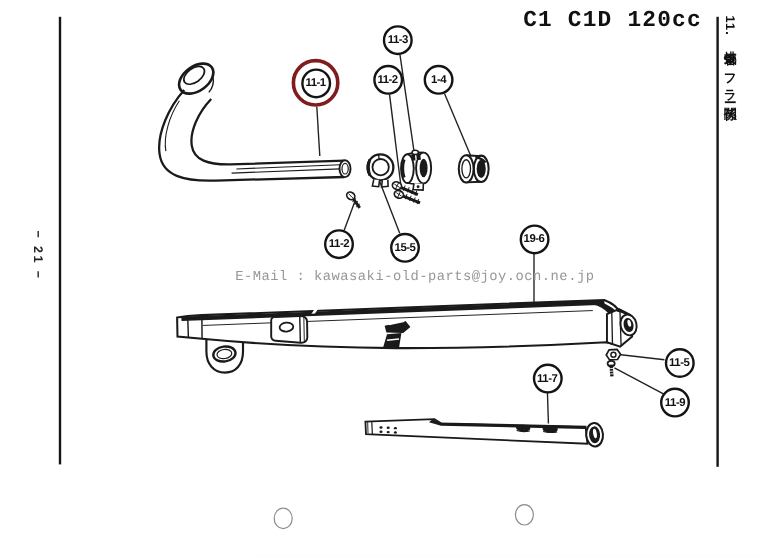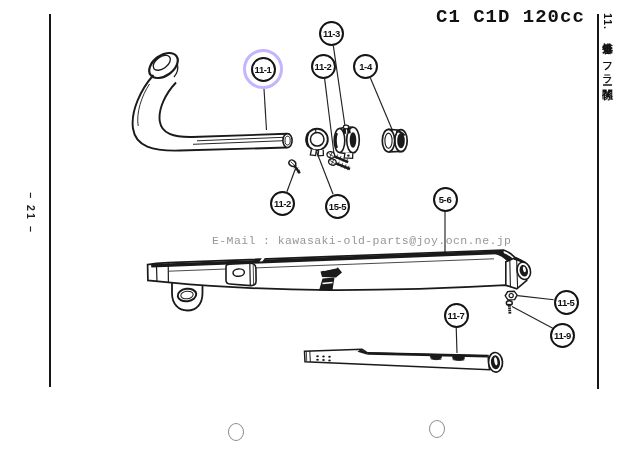--- a/index.html
+++ b/index.html
@@ -20,35 +20,34 @@
     position:absolute;left:25px;top:192px;
     writing-mode:vertical-rl;font:700 10.5px "Liberation Sans",sans-serif;
     letter-spacing:2px;color:#222;
   }
   .sidetab{
     position:absolute;left:601px;top:13px;
     writing-mode:vertical-rl;font:700 10.5px "Liberation Sans",sans-serif;
     letter-spacing:1px;color:#111;white-space:nowrap;
   }
   .watermark{
-    position:absolute;left:212px;top:224px;
+    position:absolute;left:196px;top:224px;
     font:400 11.5px "Liberation Mono",monospace;letter-spacing:.4px;color:#979797;
     white-space:nowrap;
-    margin-top:10px;
   }
   .callout{
     position:absolute;box-sizing:border-box;width:25px;height:25px;
     border:2px solid #141414;border-radius:50%;background:#fff;
     display:flex;align-items:center;justify-content:center;
     font:700 9.5px "Liberation Sans",sans-serif;letter-spacing:-.4px;color:#111;
     z-index:3;
   }
   .callout-ring{
     position:absolute;box-sizing:border-box;width:40px;height:40px;
-    border:3px solid #c4b5fd;border-radius:50%;background:#fff;
+    border:3px solid #7f1d1d;border-radius:50%;background:#fff;
     display:flex;align-items:center;justify-content:center;z-index:3;
   }
   .callout.inring{position:static;}
   .hole{
     position:absolute;box-sizing:border-box;border:1.3px solid #8d8d8d;
     border-radius:50%;background:#fff;
   }
   .hole-left{left:228px;top:423px;width:16px;height:18px;}
   .hole-right{left:429px;top:420px;width:16px;height:18px;}
 </style>
@@ -230,21 +229,21 @@
   <div class="callout" style="left:353px;top:54px">
     <span>1-4</span>
   </div>
   <div class="callout" style="left:270px;top:191px">
     <span>11-2</span>
   </div>
   <div class="callout" style="left:325px;top:193.5px">
     <span>15-5</span>
   </div>
   <div class="callout" style="left:432.5px;top:186.5px">
-    <span>5-6</span>
+    <span>19-6</span>
   </div>
   <div class="callout" style="left:443.5px;top:302.5px">
     <span>11-7</span>
   </div>
   <div class="callout" style="left:553.5px;top:289.5px">
     <span>11-5</span>
   </div>
   <div class="callout" style="left:550px;top:323px">
     <span>11-9</span>
   </div>

